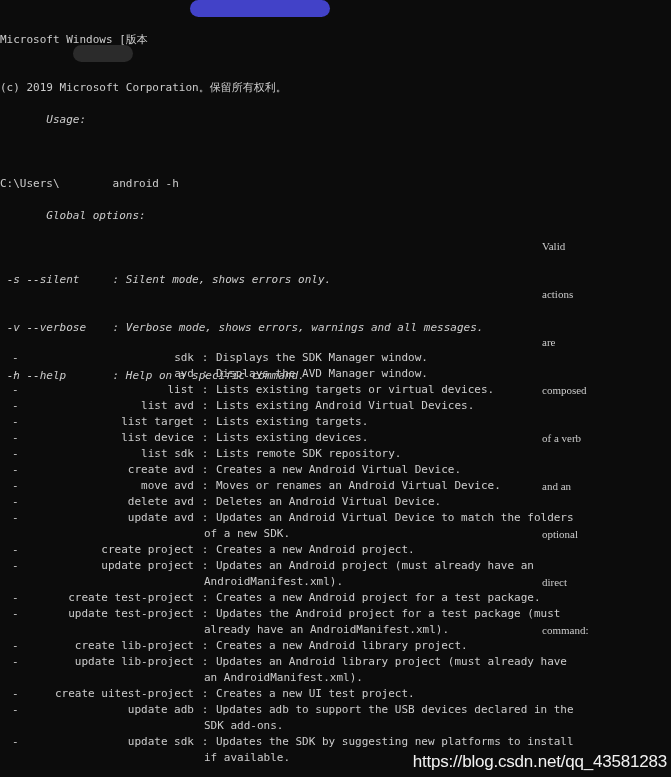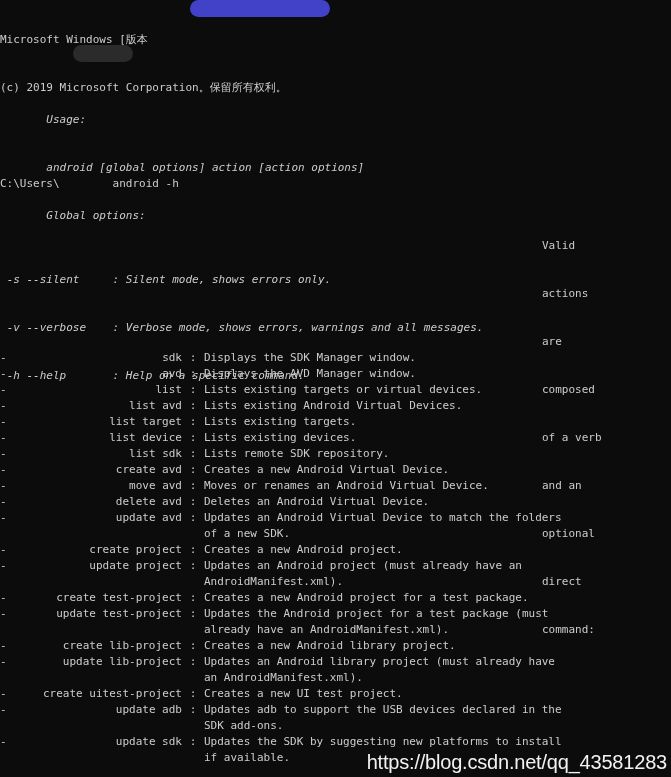--- a/index.html
+++ b/index.html
@@ -78,34 +78,36 @@
     font-style: italic;
   }
 
   
   #valid-actions {
     position: absolute;
     left: 542px;
     top: 206px;
     width: 129px;
     white-space: pre;
+    font-family: Liberation Serif, serif;
   }
 
   
   #action-list {
     position: absolute;
     left: 0;
     top: 350px;
     width: 671px;
   }
 
   .act-row {
     height: 16px;
     white-space: pre;
     display: block;
+    padding-left: 12px;
   }
   .act-name {
     display: inline-block;
     width: 174px;
     text-align: right;
     white-space: pre;
   }
   .act-dash {
     display: inline-block;
     width: 8px;
@@ -126,21 +128,21 @@
     padding-left: 204px;
   }
 
   
   #watermark {
     position: absolute;
     right: 4px;
     bottom: 5px;
     color: #f2f2f2;
     font-family: "Liberation Sans", "DejaVu Sans", sans-serif;
-    font-size: 20px;
+    font-size: 17px;
     line-height: 20px;
     white-space: nowrap;
     letter-spacing: -0.2px;
   }
 </style>
 </head>
 <body>
 
 <div id="console">
 
@@ -148,21 +150,21 @@
     <div class="line">Microsoft Windows [版本</div>
     <div class="line">(c) 2019 Microsoft Corporation。保留所有权利。</div>
     <div class="blank"></div>
     <div class="line"><span>C:\Users\</span><span>        </span><span>android -h</span></div>
     <div class="redact redact-blue"></div>
     <div class="redact redact-gray"></div>
   </div>
 
   <div id="usage-block">
     <div class="line"><span>       </span><span>Usage:</span></div>
-    <div class="line"><span>       </span><span>android [global options] action [action options]</span></div>
+    <div class="line"><span>       </span></div>
     <div class="line"><span>       </span><span>Global options:</span></div>
 
     <div class="line"><span> </span><span>-s --silent     </span><span>: </span><span>Silent mode, shows errors only.</span></div>
     <div class="line"><span> </span><span>-v --verbose    </span><span>: </span><span>Verbose mode, shows errors, warnings and all messages.</span></div>
     <div class="line"><span> </span><span>-h --help       </span><span>: </span><span>Help on a specific command.</span></div>
   </div>
 
   <div id="valid-actions">
     <div class="line">Valid</div>
     <div class="line">actions</div>

